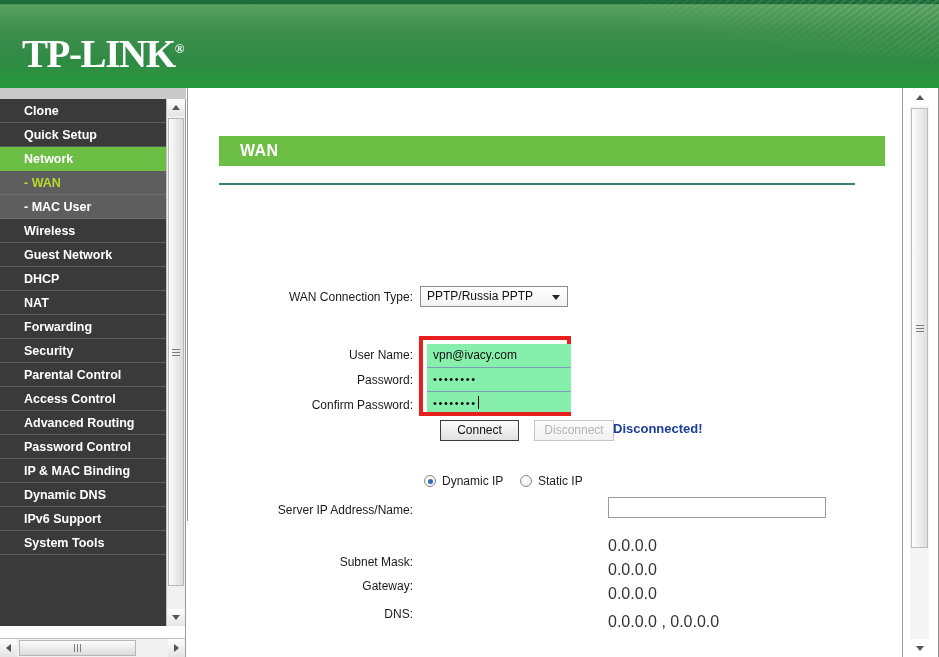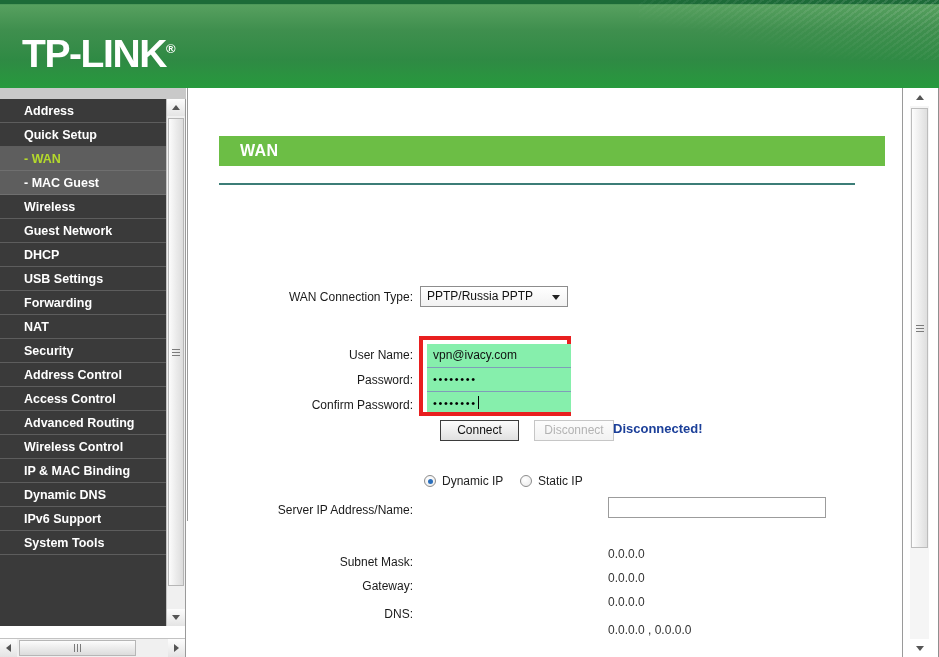--- a/index.html
+++ b/index.html
@@ -46,21 +46,21 @@
     background: #1d6b38;
   }
   #logo {
     position: absolute;
     left: 22px; top: 28px;
     color: #ffffff;
     font-size: 39px;
     font-weight: bold;
     letter-spacing: -1.4px;
     line-height: 42px;
-    font-family: Liberation Sans, sans-serif;
+    font-family: Liberation Serif, serif;
     white-space: nowrap;
   }
   #logo .reg {
     font-size: 13px;
     vertical-align: super;
     letter-spacing: 0;
   }
 
   
   #sidebar-wrap {
@@ -251,22 +251,22 @@
     font-size: 12px;
     font-weight: normal;
     color: #1a1a1a;
     line-height: 20px;
     white-space: nowrap;
     margin-left: 20px;
   }
   .val {
     position: absolute;
     left: 245px;
-    top: 16px;
-    font-size: 12px;
+    top: 8px;
+    font-size: 16px;
     color: #333333;
     line-height: 20px;
     white-space: nowrap;
   }
 
   
   #conn-type-select {
     position: absolute;
     left: 232px; top: 198px;
     width: 148px; height: 21px;
@@ -455,35 +455,35 @@
 <div id="header">
   <div id="header-topline"></div>
   <div id="header-stripes"></div>
   <div id="logo"><span>TP-LINK</span><span class="reg">®</span></div>
 </div>
 
 <div id="sidebar-wrap">
   <div id="sidebar-topstrip"></div>
 
   <div id="menu">
-      <div class="menu-item">Address</div>
+      <div class="menu-item">Clone</div>
       <div class="menu-item">Quick Setup</div>
+      <div class="menu-item active">Network</div>
       <div class="menu-item sub cur">- WAN</div>
-      <div class="menu-item sub">- MAC Guest</div>
+      <div class="menu-item sub">- MAC User</div>
       <div class="menu-item">Wireless</div>
       <div class="menu-item">Guest Network</div>
       <div class="menu-item">DHCP</div>
-      <div class="menu-item">USB Settings</div>
+      <div class="menu-item">NAT</div>
       <div class="menu-item">Forwarding</div>
-      <div class="menu-item">NAT</div>
       <div class="menu-item">Security</div>
-      <div class="menu-item">Address Control</div>
+      <div class="menu-item">Parental Control</div>
       <div class="menu-item">Access Control</div>
       <div class="menu-item">Advanced Routing</div>
-      <div class="menu-item">Wireless Control</div>
+      <div class="menu-item">Password Control</div>
       <div class="menu-item">IP &amp; MAC Binding</div>
       <div class="menu-item">Dynamic DNS</div>
       <div class="menu-item">IPv6 Support</div>
       <div class="menu-item">System Tools</div>
     </div>
 
   <div id="sb-vscroll">
     <div class="sb-arrow up">
       <span class="tri-up"></span>
     </div>

